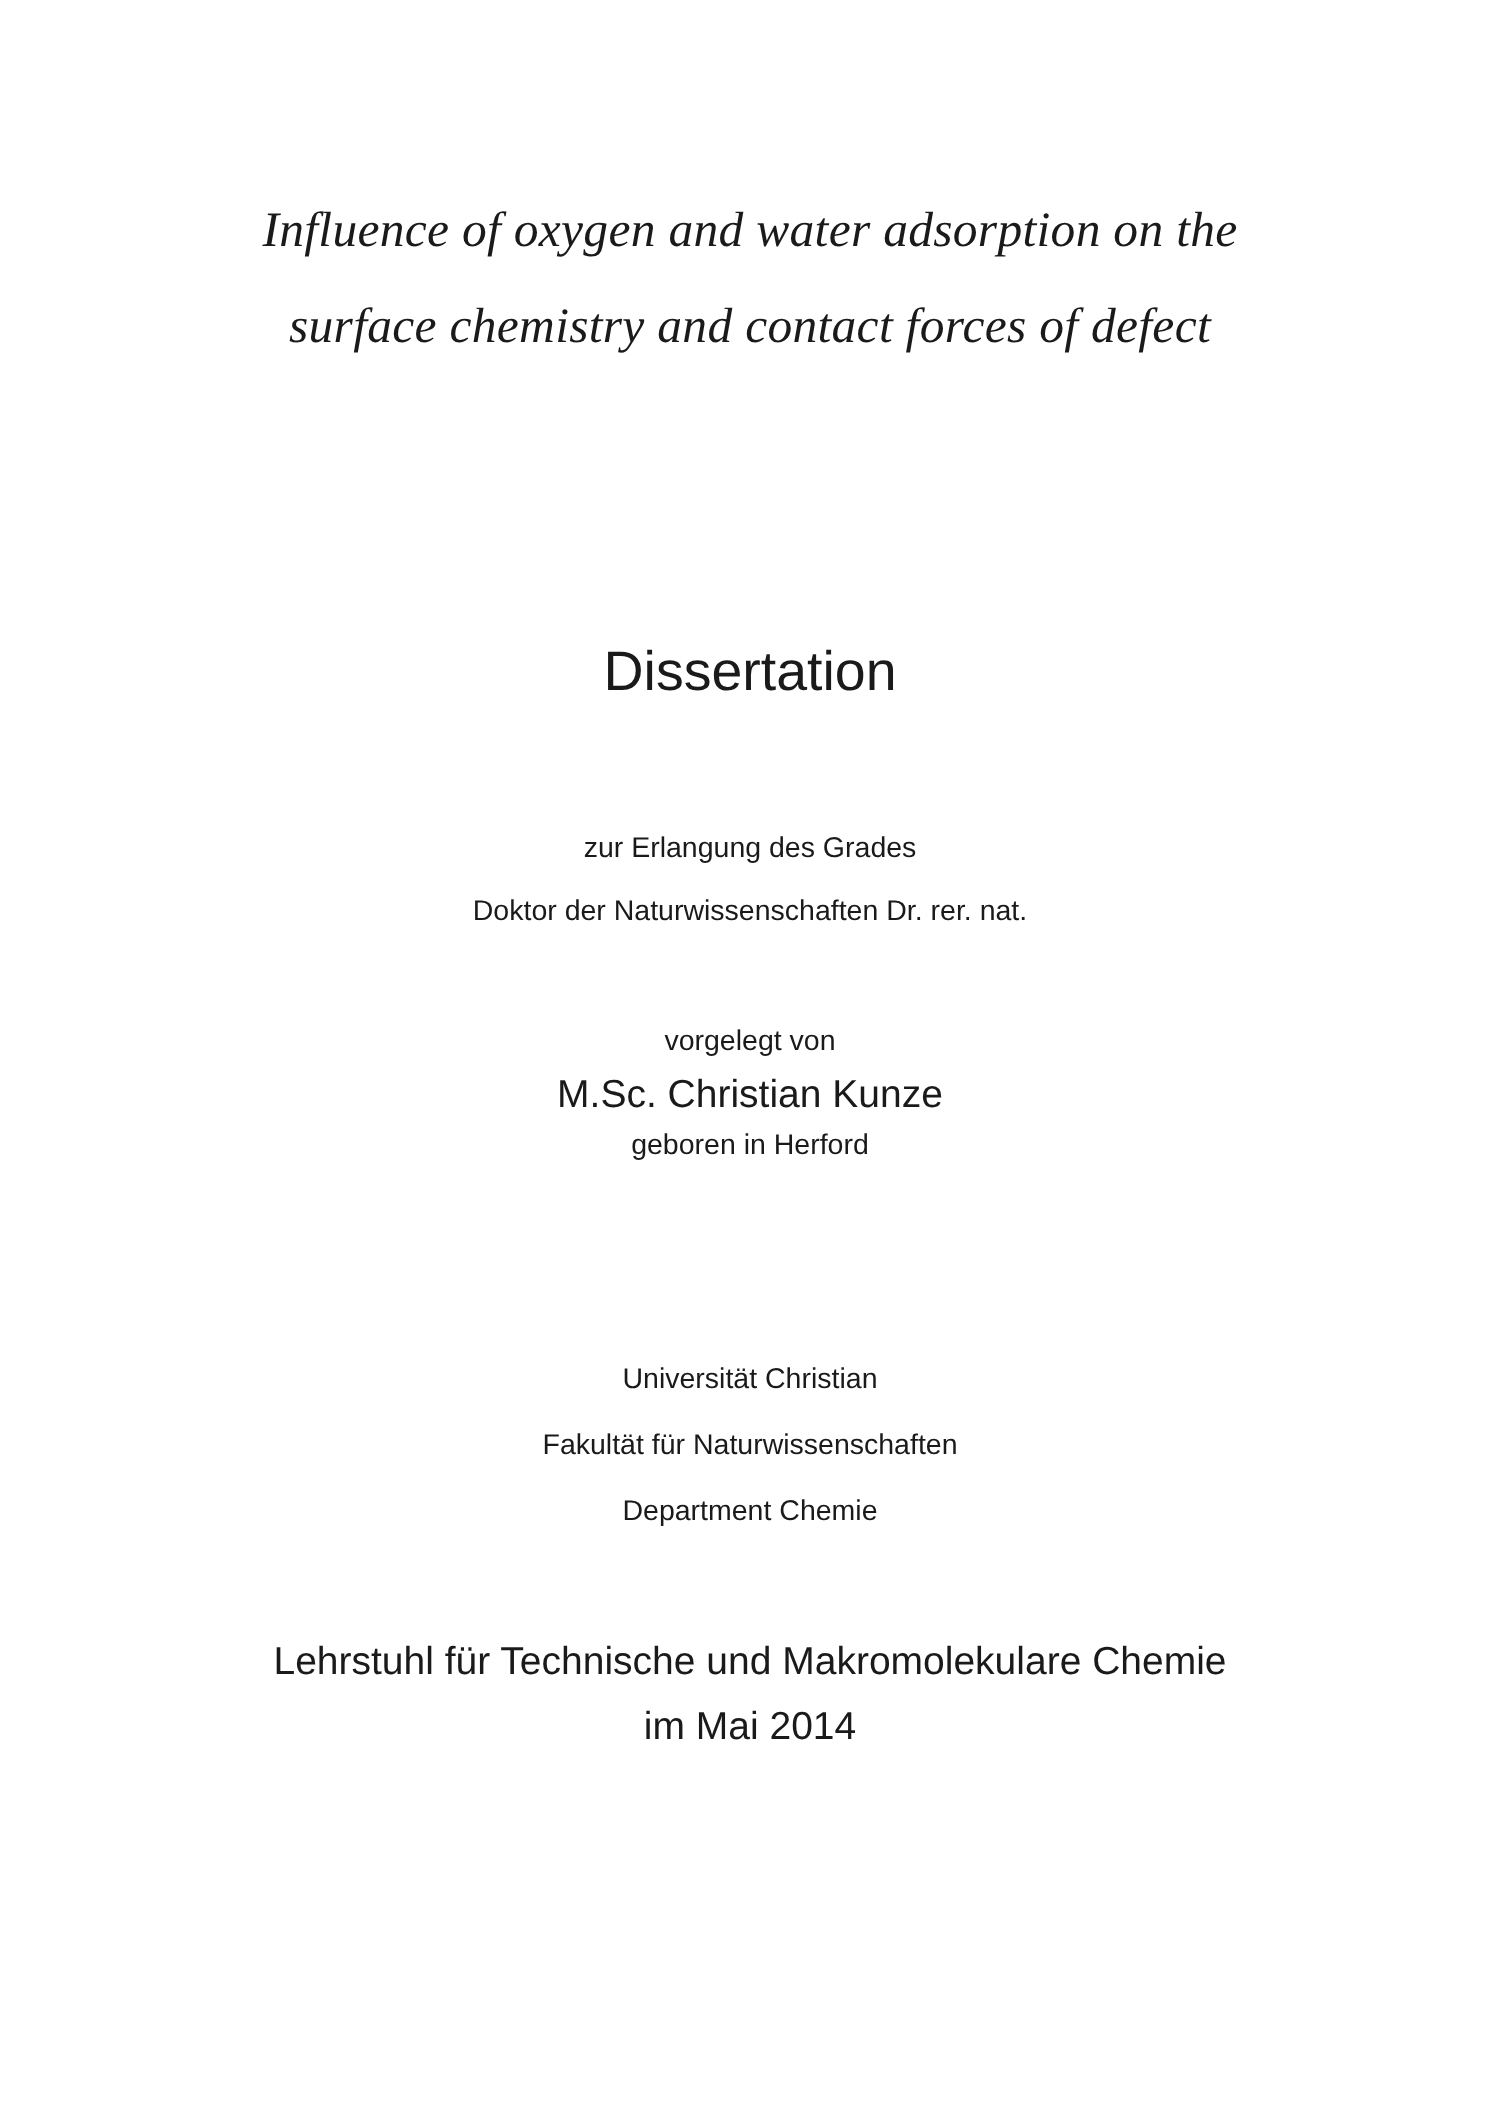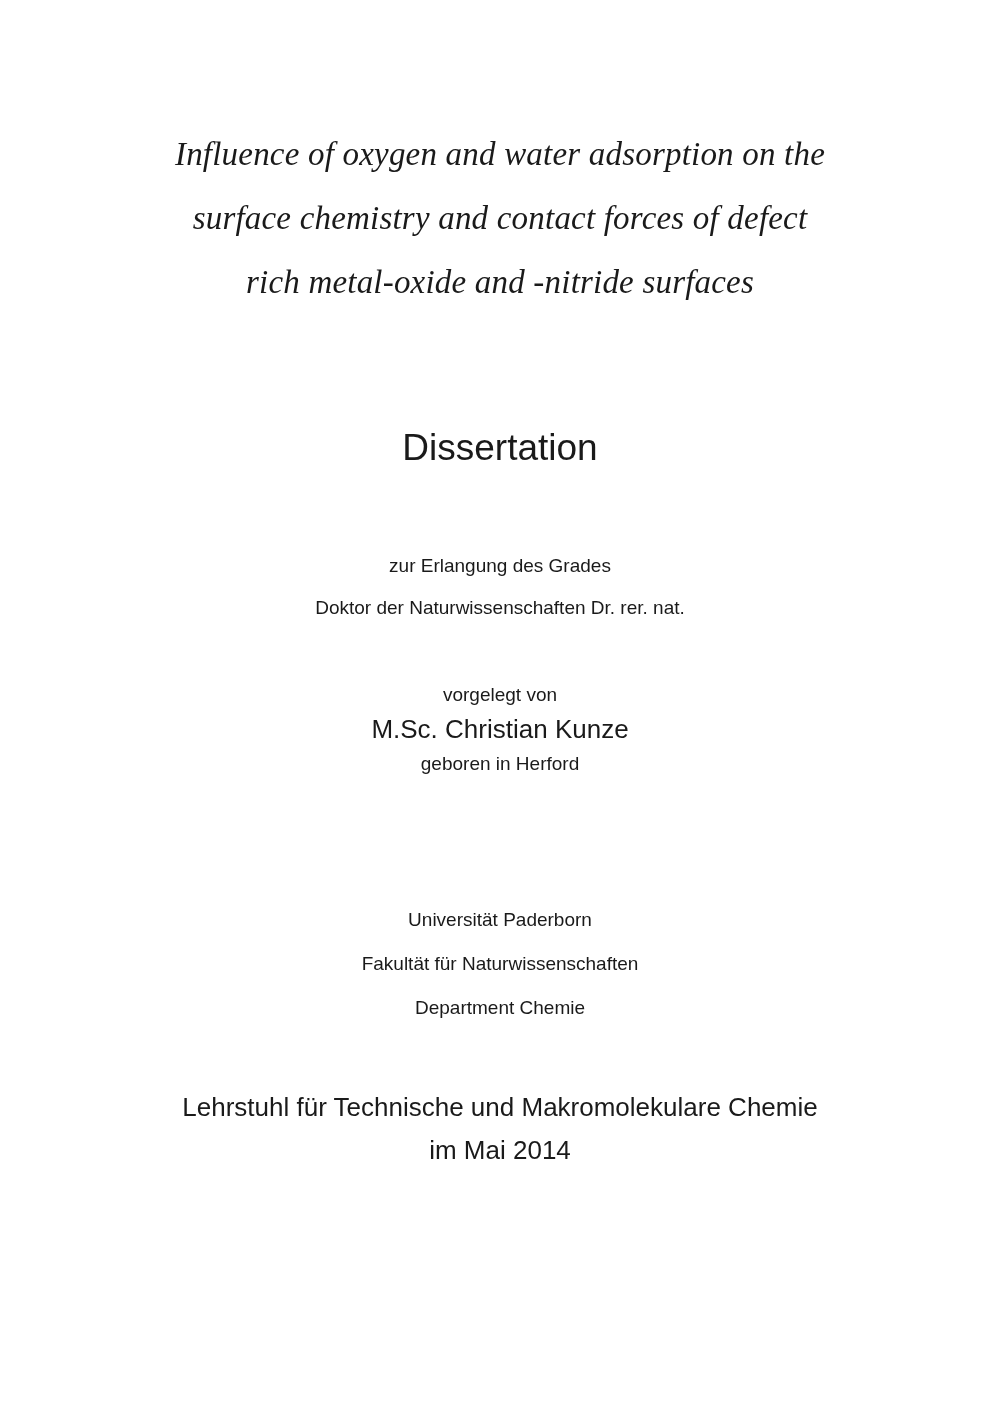--- a/index.html
+++ b/index.html
@@ -70,38 +70,37 @@
   }
 </style>
 </head>
 <body>
 
 <div class="page">
 
   <div class="centered title-block">
     <div>Influence of oxygen and water adsorption on the</div>
     <div>surface chemistry and contact forces of defect</div>
-    <div>rich metal-oxide and -nitride surfaces</div>
   </div>
 
   <div class="centered doc-type">Dissertation</div>
 
   <div class="centered degree-block">
     <div>zur Erlangung des Grades</div>
     <div>Doktor der Naturwissenschaften Dr. rer. nat.</div>
   </div>
 
   <div class="centered author-block">
     <div class="author-line-small">vorgelegt von</div>
     <div class="author-name">M.Sc. Christian Kunze</div>
     <div class="author-birth">geboren in Herford</div>
   </div>
 
   <div class="centered institution-block">
-    <div>Universität Paderborn</div>
+    <div>Universität Christian</div>
     <div>Fakultät für Naturwissenschaften</div>
     <div>Department Chemie</div>
   </div>
 
   <div class="centered footer-block">
     <div>Lehrstuhl für Technische und Makromolekulare Chemie</div>
     <div>im Mai 2014</div>
   </div>
 
 </div>

